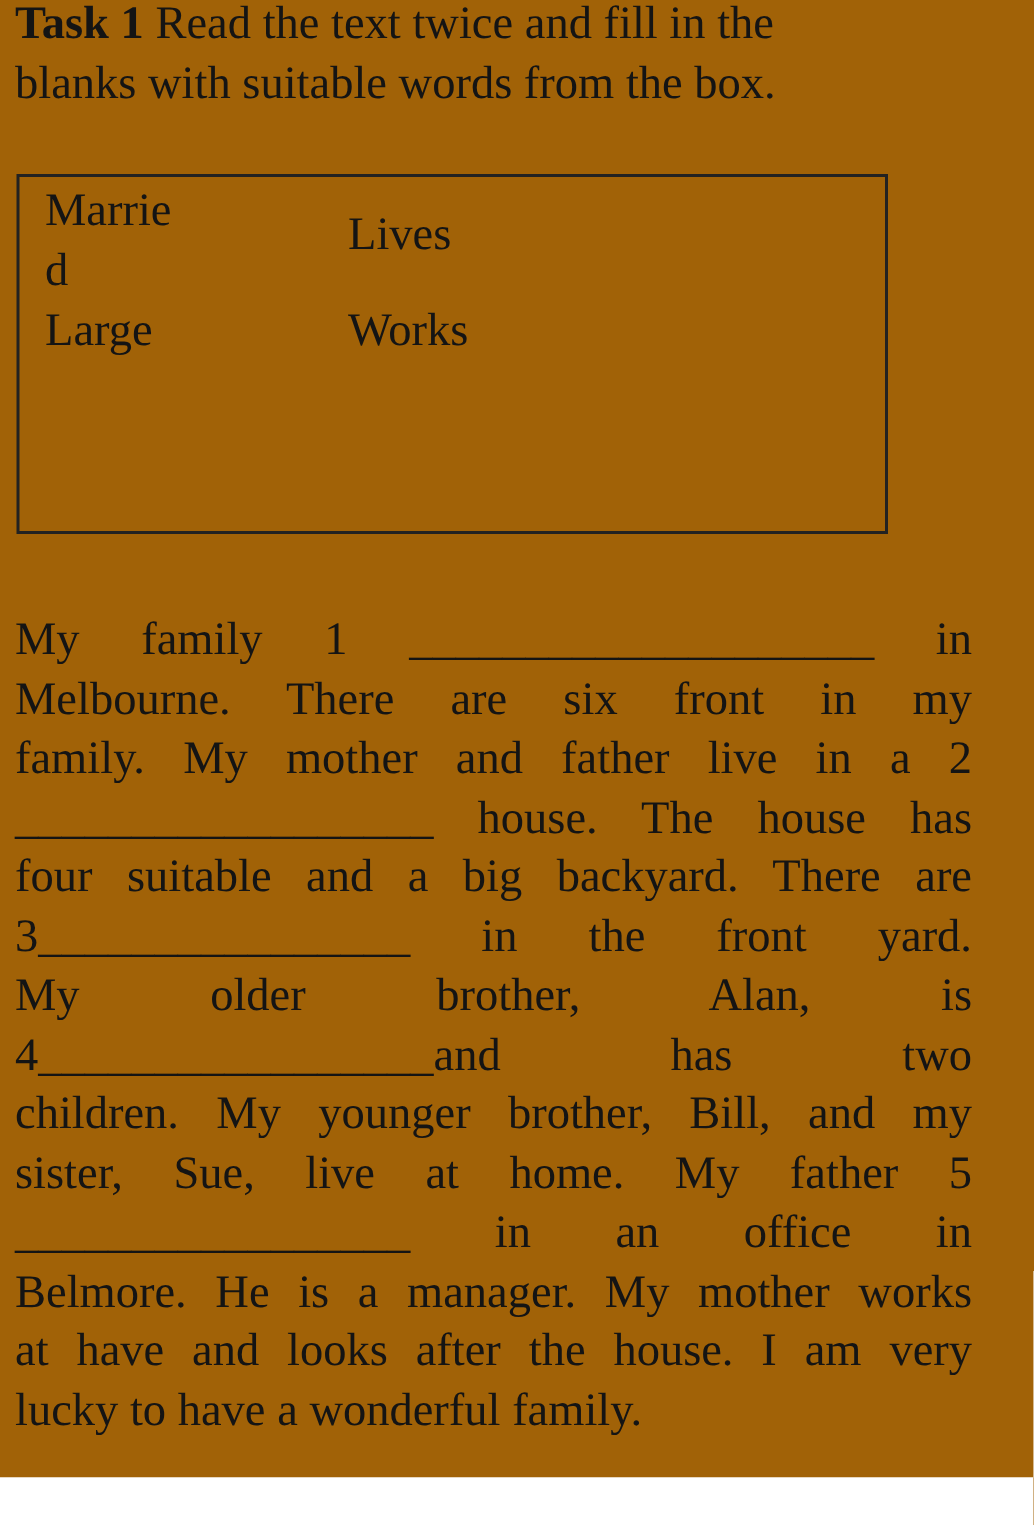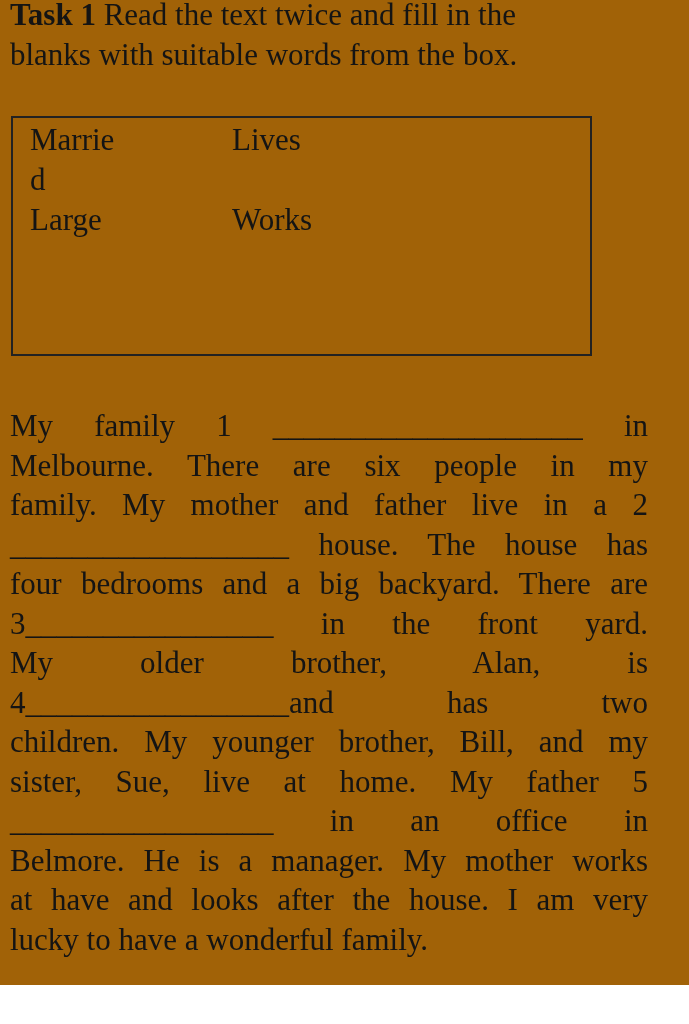--- a/index.html
+++ b/index.html
@@ -41,21 +41,21 @@
   }
   .word-row {
     display: flex;
     flex-direction: row;
     align-items: flex-start;
   }
   .word-cell {
     white-space: pre-line;
   }
   .word-cell.c1 { width: 202px; flex: 0 0 202px; }
-  .word-cell.c2 { width: 208px; flex: 0 0 208px; }
+  .word-cell.c2 { width: 208px; flex: 0 0 208px; margin-top: 16px; }
   .word-cell.c3 { flex: 1 1 auto; }
   .passage {
     position: absolute;
     left: 10px;
     top: 406px;
     width: 638px;
     font-size: 31px;
     line-height: 39.5px;
   }
   .passage-line {
@@ -85,24 +85,24 @@
       <div class="word-cell c3"></div>
     </div>
     <div class="word-row">
       <div class="word-cell c1">Large</div>
       <div class="word-cell c3">Works</div>
     </div>
   </div>
 
   <div class="passage">
     <div class="passage-line">My family 1 ____________________ in</div>
-    <div class="passage-line">Melbourne. There are six people in my</div>
+    <div class="passage-line">Melbourne. There are six front in my</div>
     <div class="passage-line">family. My mother and father live in a 2</div>
     <div class="passage-line">__________________ house. The house has</div>
-    <div class="passage-line">four bedrooms and a big backyard. There are</div>
+    <div class="passage-line">four suitable and a big backyard. There are</div>
     <div class="passage-line">3________________ in the front yard.</div>
     <div class="passage-line">My older brother, Alan, is</div>
     <div class="passage-line">4_________________and has two</div>
     <div class="passage-line">children. My younger brother, Bill, and my</div>
     <div class="passage-line">sister, Sue, live at home. My father 5</div>
     <div class="passage-line">_________________ in an office in</div>
     <div class="passage-line">Belmore. He is a manager. My mother works</div>
     <div class="passage-line">at have and looks after the house. I am very</div>
     <div class="passage-line last">lucky to have a wonderful family.</div>
   </div>

